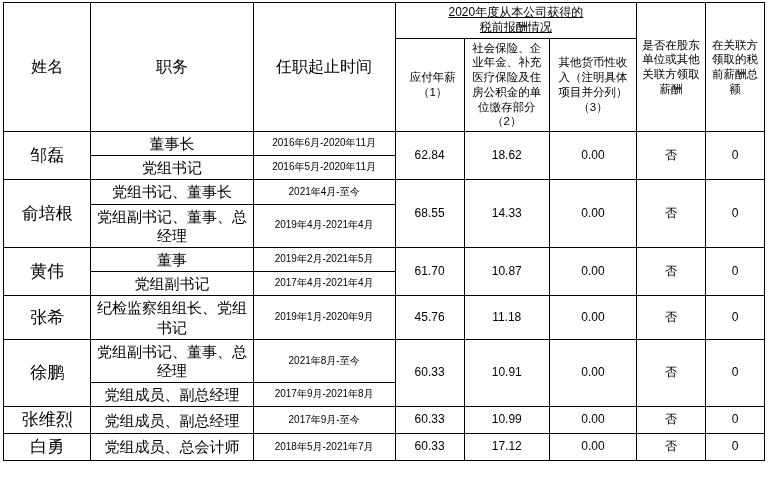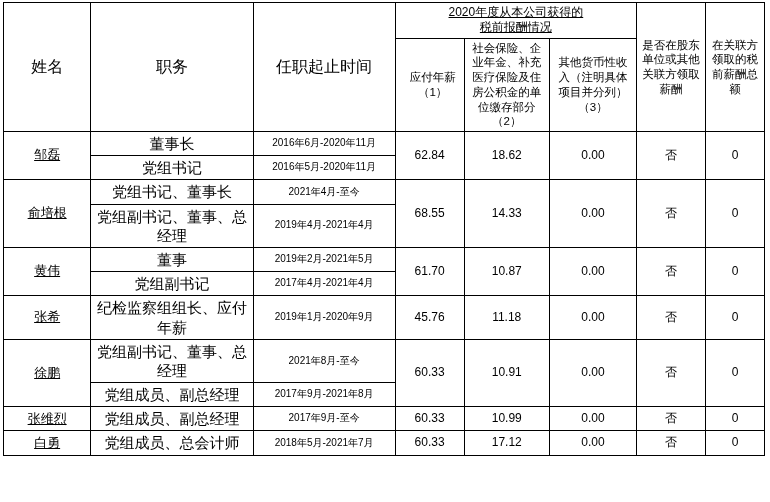--- a/index.html
+++ b/index.html
@@ -41,22 +41,21 @@
   }
   .hdr-cell {
     font-size: 11.5px;
     padding: 4px 3px;
     margin-left: 48px;
   }
   .hdr-main {
     font-size: 16px;
   }
   .name-cell {
-    font-size: 13px;
-    text-decoration: underline;
+    font-size: 17px;
   }
   .pos-cell {
     font-size: 15px;
   }
   .term-cell {
     font-size: 10px;
     margin-top: 44px;
   }
   .num-cell {
     font-size: 12px;
@@ -140,21 +139,21 @@
           <td rowspan="2" class="num-cell">0.00</td>
           <td rowspan="2" class="num-cell">否</td>
           <td rowspan="2" class="num-cell">0</td>
         </tr>
         <tr>
           <td class="pos-cell">党组副书记</td>
           <td class="term-cell">2017年4月-2021年4月</td>
         </tr>
         <tr>
           <td rowspan="1" class="name-cell">张希</td>
-          <td class="pos-cell">纪检监察组组长、应付年薪</td>
+          <td class="pos-cell">纪检监察组组长、党组书记</td>
           <td class="term-cell">2019年1月-2020年9月</td>
           <td rowspan="1" class="num-cell">45.76</td>
           <td rowspan="1" class="num-cell">11.18</td>
           <td rowspan="1" class="num-cell">0.00</td>
           <td rowspan="1" class="num-cell">否</td>
           <td rowspan="1" class="num-cell">0</td>
         </tr>
         <tr>
           <td rowspan="2" class="name-cell">徐鹏</td>
           <td class="pos-cell">党组副书记、董事、总经理</td>

